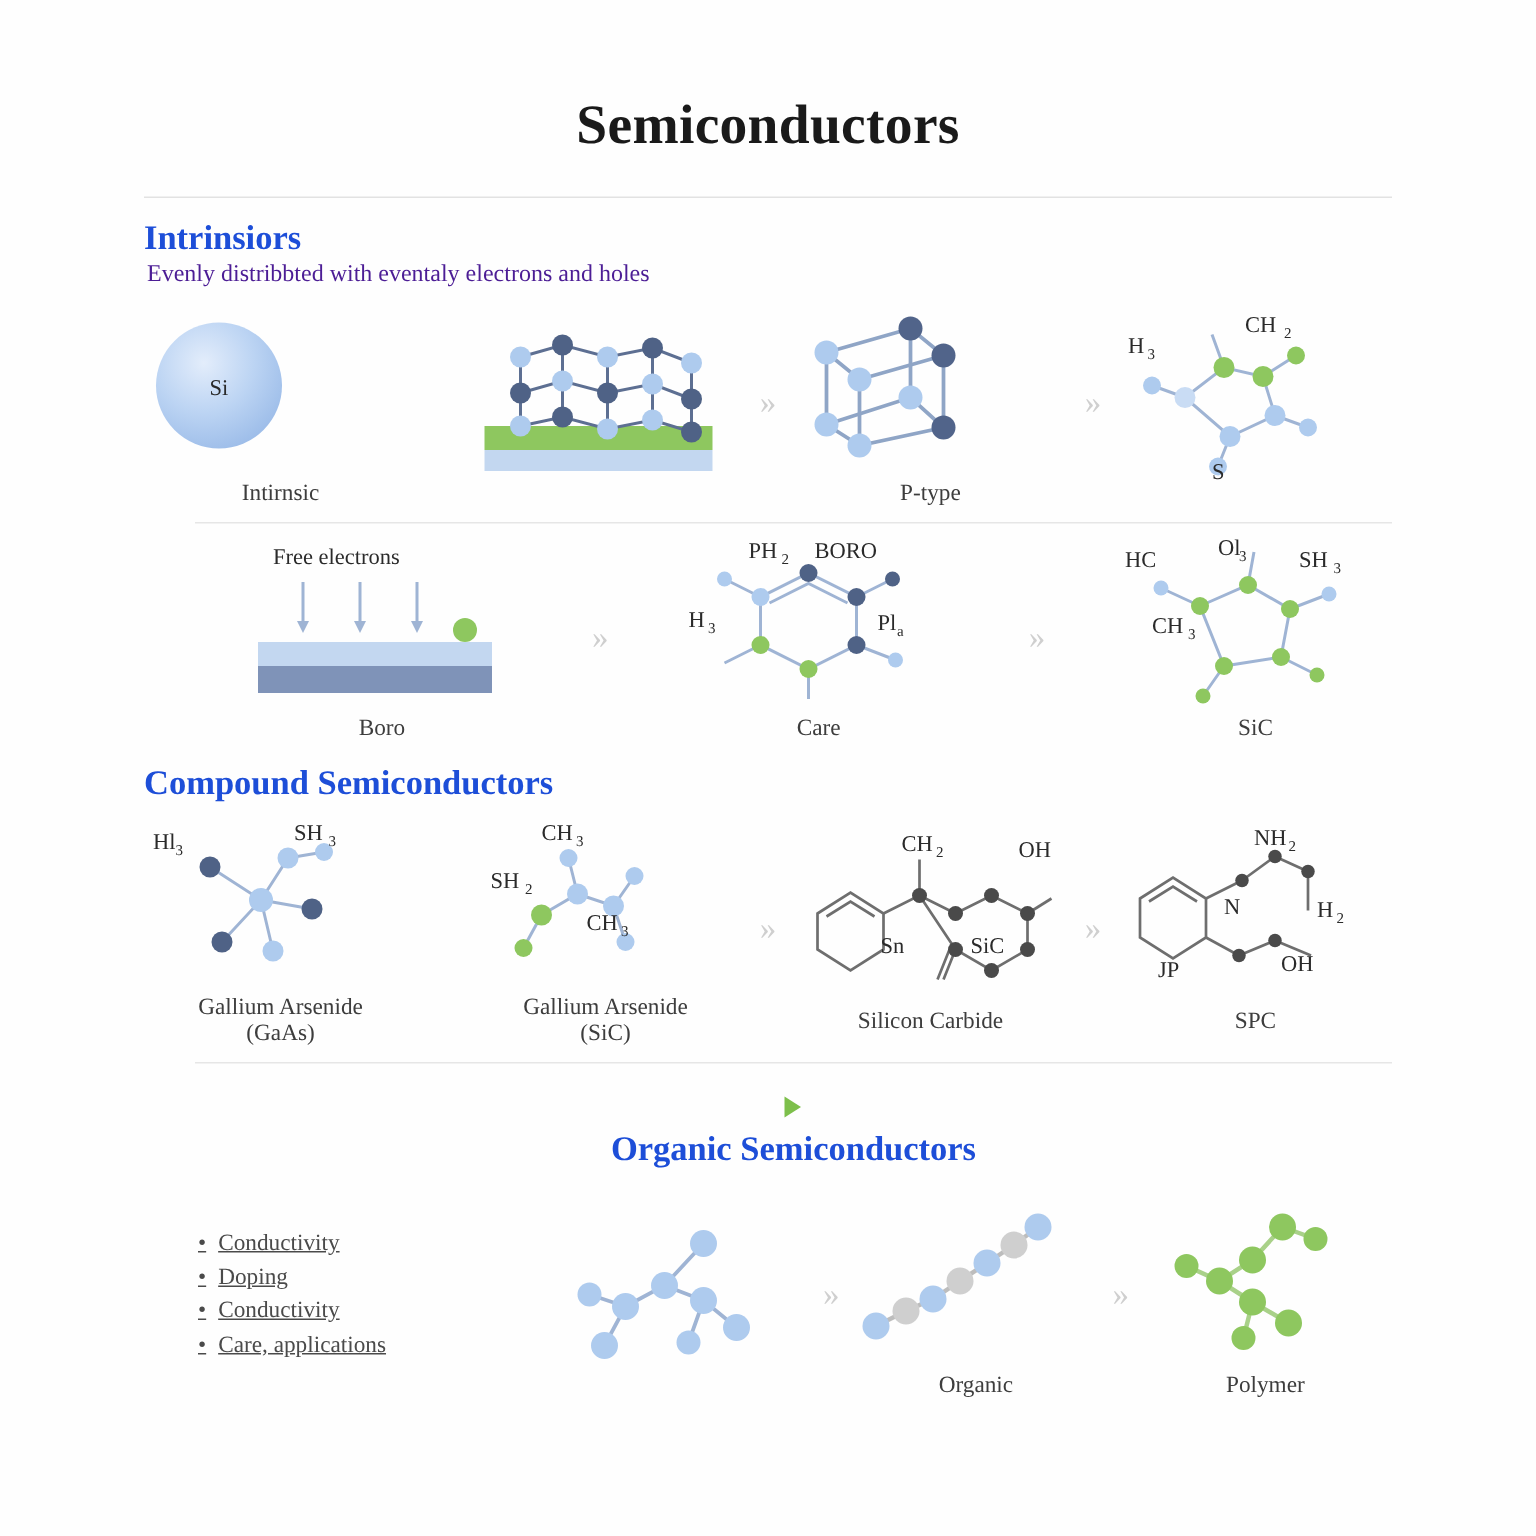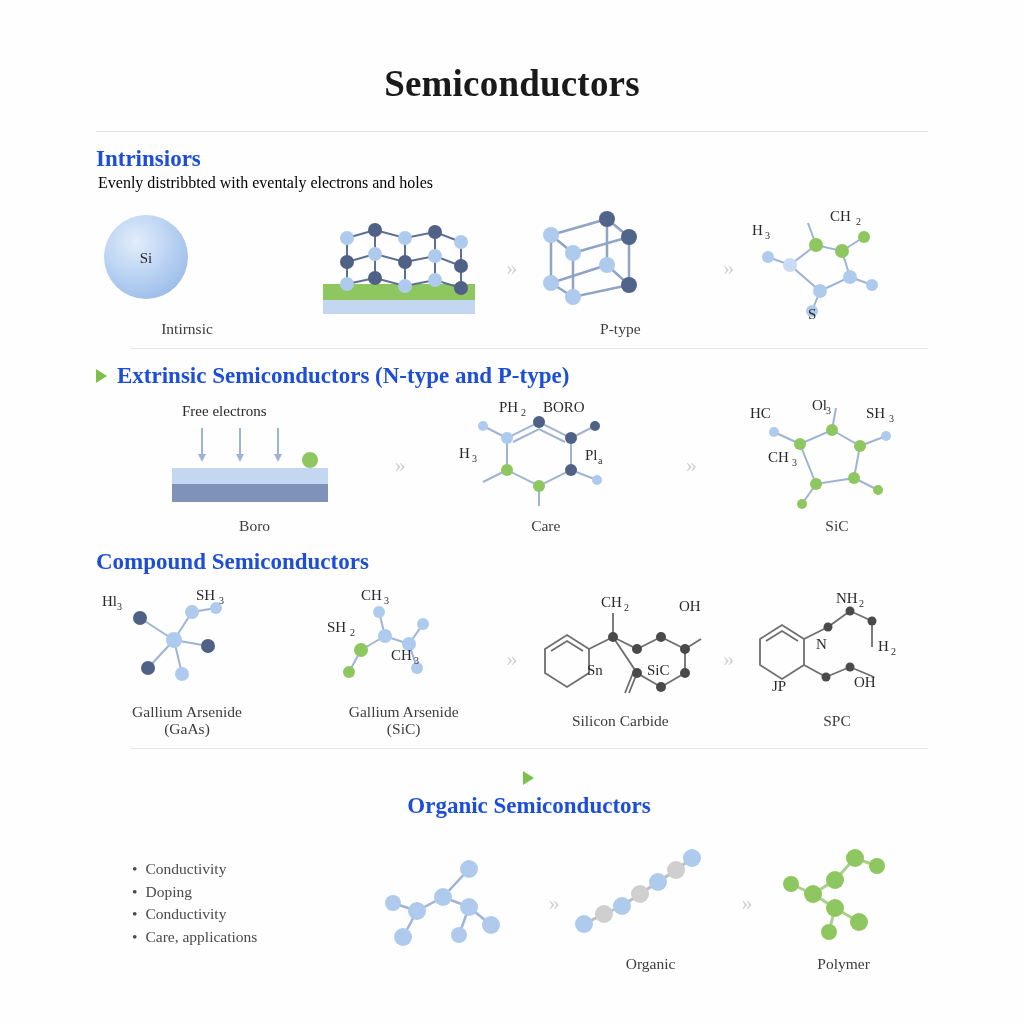--- a/index.html
+++ b/index.html
@@ -51,21 +51,21 @@
     border-bottom: 7px solid transparent;
     margin-right: 2px;
   }
   .sec-title {
     font-size: 23px;
     font-weight: bold;
     color: #1d4ed8;
   }
   .sec-sub {
     font-size: 16px;
-    color: #000000;
+    color: #4c1d95;
     padding-left: 2px;
     margin-top: 2px;
   }
   .row {
     display: flex;
     align-items: center;
     justify-content: space-between;
     margin-top: 6px;
   }
   .cell {
@@ -92,20 +92,21 @@
     width: 26px;
     text-align: center;
     user-select: none;
   }
   .bullets {
     width: 260px;
     font-size: 15.5px;
     color: #4a4a4a;
     line-height: 1.45;
     padding-left: 36px;
+    text-decoration: underline;
   }
   .bullets div::before {
     content: "\2022";
     margin-right: 8px;
     color: #4a4a4a;
   }
   .thin-rule {
     height: 1px;
     background: #e6e6e6;
     margin: 10px 0 0 34px;
@@ -235,24 +236,20 @@
           </svg>
         </div>
         <div class="caption"></div>
       </div>
 
     </div>
     <div class="thin-rule"></div>
   </div>
 
   <div class="section">
-    <div class="sec-head">
-      <div class="tri"></div>
-      <div class="sec-title">Extrinsic Semiconductors (N-type and P-type)</div>
-    </div>
 
     <div class="row">
 
 
       <div class="chev" style="visibility:hidden">»</div>
 
       <div class="cell">
         <div class="art">
           <svg width="172" height="112" viewBox="0 0 172 112">
             <text class="lbl" x="18" y="18" font-size="14" fill="#555">Free electrons</text>

